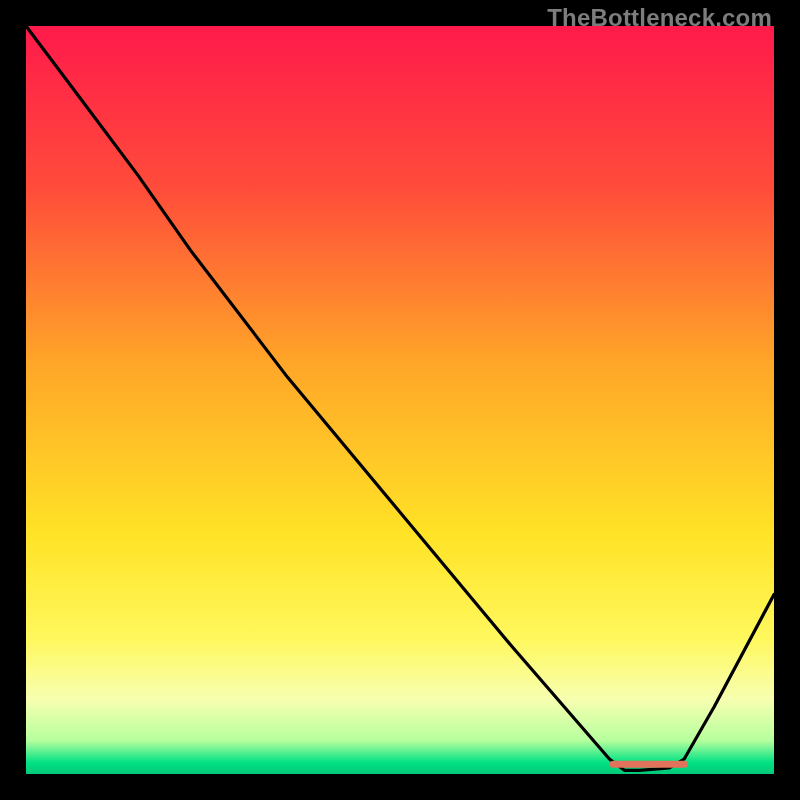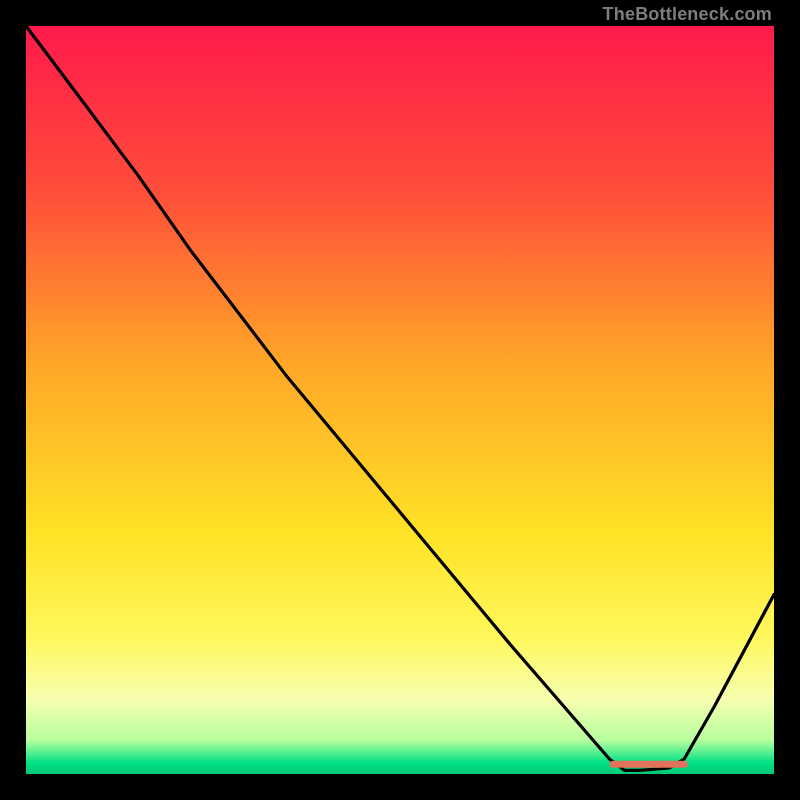--- a/index.html
+++ b/index.html
@@ -25,21 +25,21 @@
     top: 26px;
     width: 748px;
     height: 748px;
     overflow: hidden;
   }
   .attribution {
     position: absolute;
     top: 4px;
     right: 28px;
     color: #7d7d7d;
-    font-size: 18px;
+    font-size: 24px;
     font-weight: 600;
     letter-spacing: 0.2px;
   }
   svg { display: block; }
 </style>
 </head>
 <body>
 
 <div class="frame">
 

